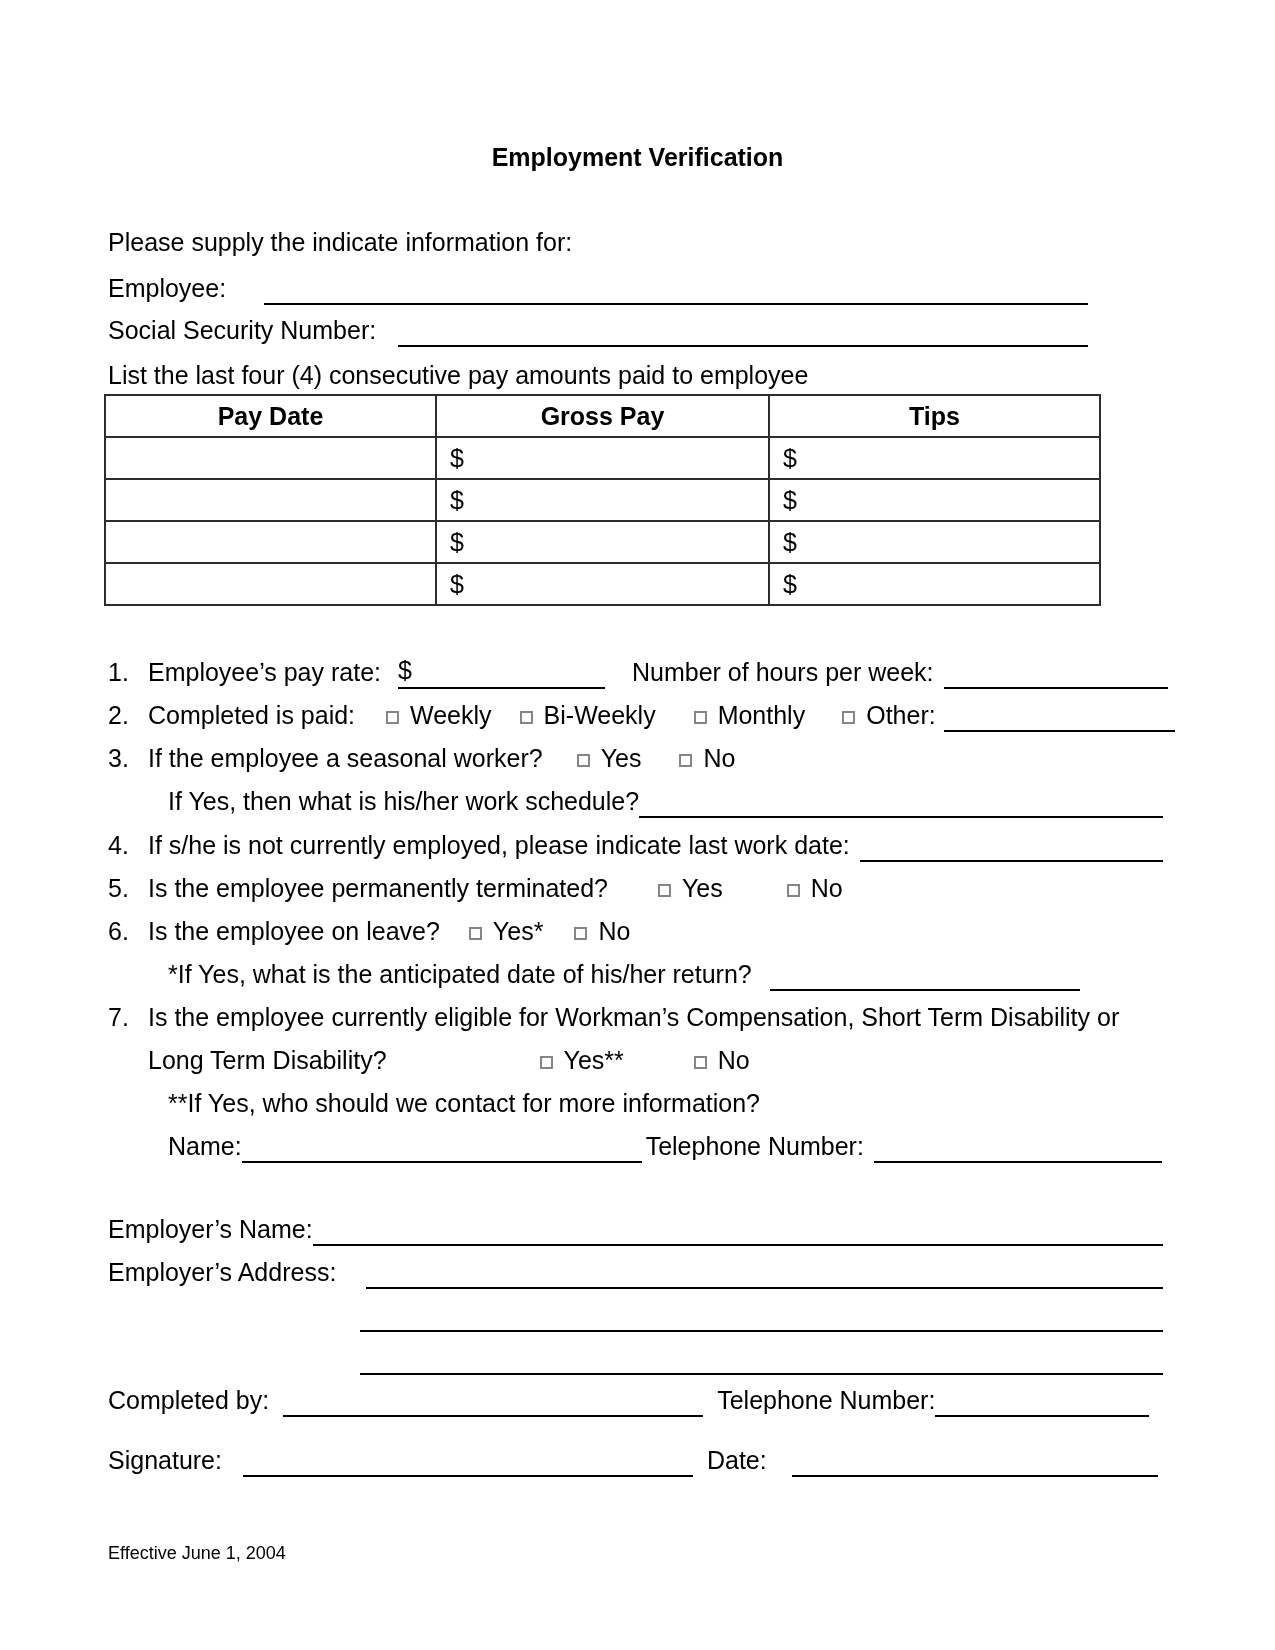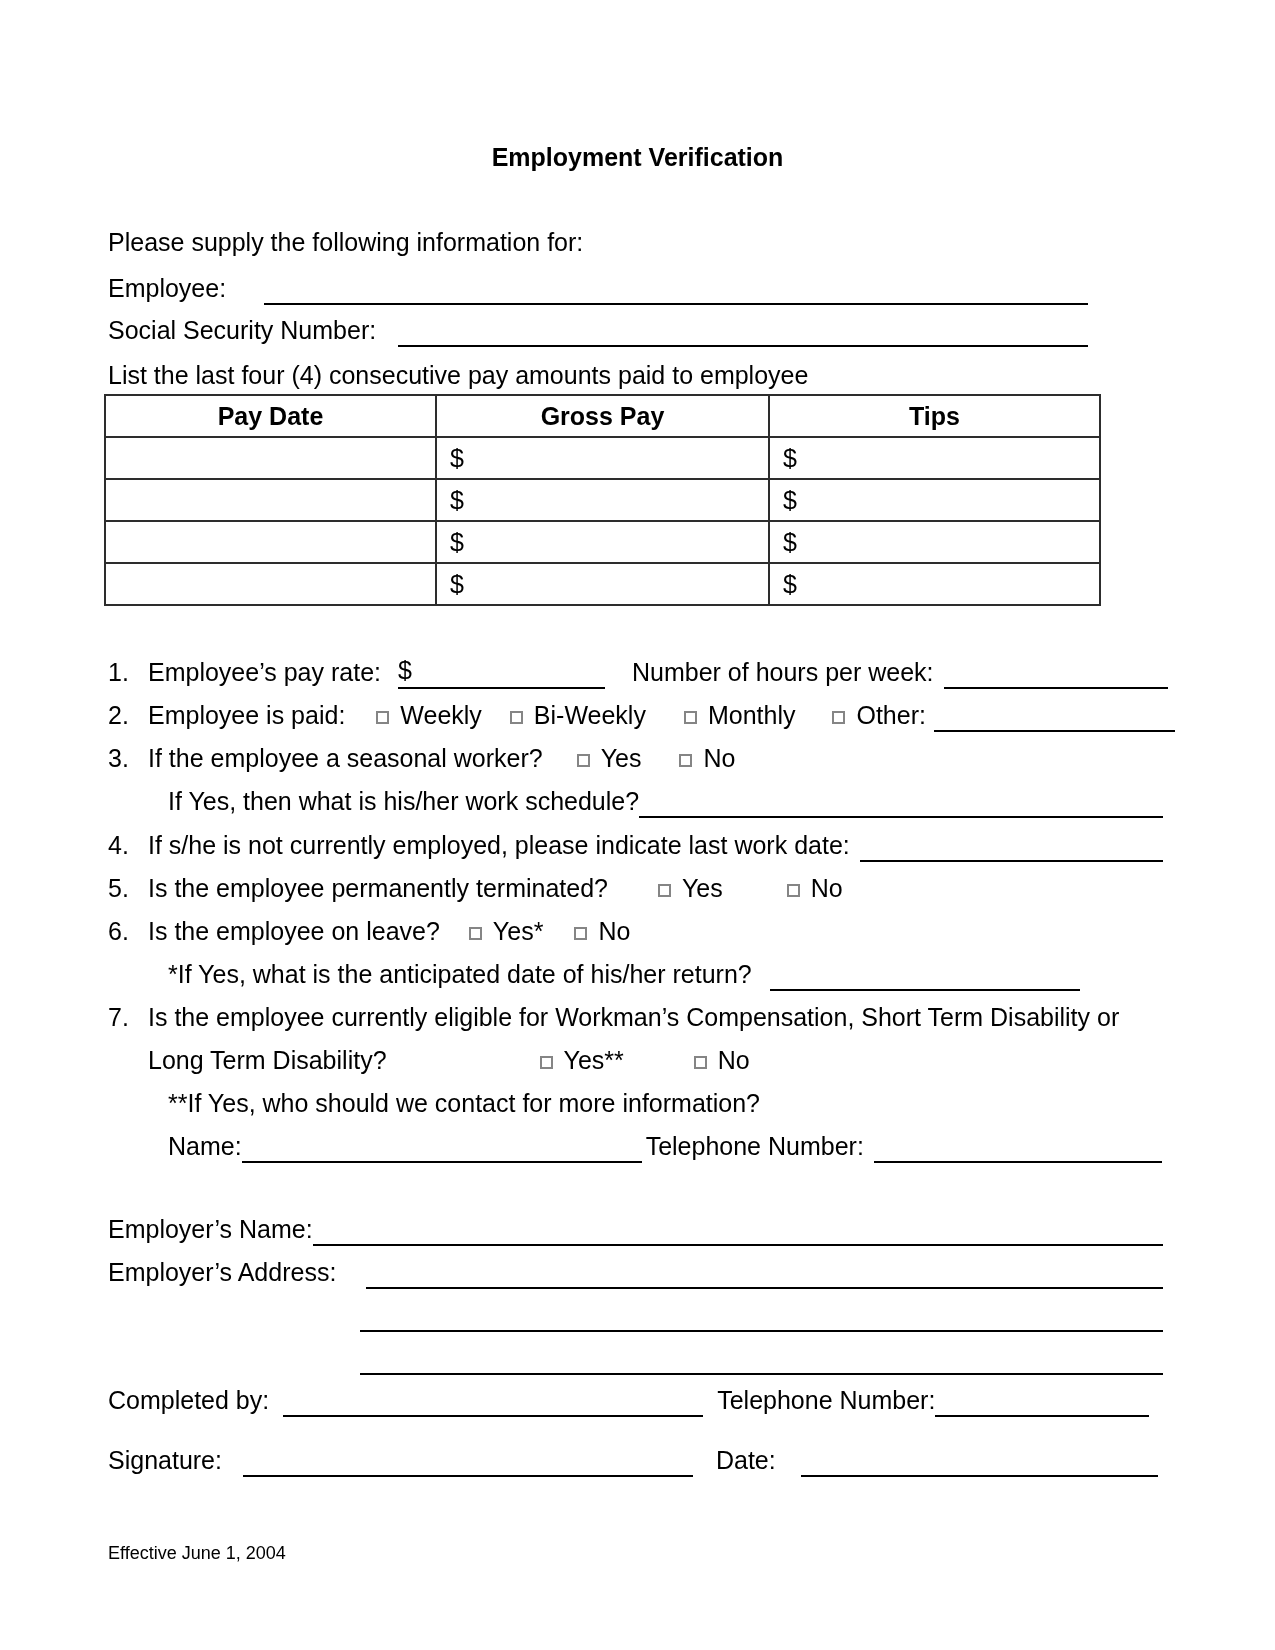--- a/index.html
+++ b/index.html
@@ -79,21 +79,21 @@
   }
 </style>
 </head>
 <body>
 
 <div class="page">
 
   <div class="title">Employment Verification</div>
 
   <div class="r" style="top:225px">
-    <span class="lbl">Please supply the following information for:</span>
+    <span class="lbl">Please supply the indicate information for:</span>
   </div>
 
   <div class="r" style="top:271px; right:187px">
     <span class="lbl" style="width:156px">Employee:</span>
     <span class="blank grow"></span>
   </div>
 
   <div class="r" style="top:313px; right:187px">
     <span class="lbl" style="width:290px">Social Security Number:</span>
     <span class="blank grow"></span>
@@ -143,21 +143,21 @@
   <div class="r" style="top:655px">
     <span class="num">1.</span>
     <span class="lbl" style="width:250px">Employee’s pay rate:</span>
     <span class="ublock" style="width:207px"><span>$</span></span>
     <span class="lbl" style="margin-left:27px">Number of hours per week:</span>
     <span class="blank grow" style="margin-left:10px"></span>
   </div>
 
   <div class="r" style="top:698px; right:100px">
     <span class="num">2.</span>
-    <span class="lbl">Employee is paid:</span>
+    <span class="lbl">Completed is paid:</span>
     <span class="cb" style="margin-left:31px"></span>
     <span class="lbl">Weekly</span>
     <span class="cb" style="margin-left:28px"></span>
     <span class="lbl">Bi-Weekly</span>
     <span class="cb" style="margin-left:38px"></span>
     <span class="lbl">Monthly</span>
     <span class="cb" style="margin-left:37px"></span>
     <span class="lbl">Other:</span>
     <span class="blank grow" style="margin-left:8px"></span>
   </div>
@@ -241,19 +241,19 @@
 
   <div class="r" style="top:1383px; right:126px">
     <span class="lbl">Completed by:</span>
     <span class="blank" style="width:420px; margin-left:14px"></span>
     <span class="lbl" style="margin-left:14px">Telephone Number:</span>
     <span class="blank grow"></span>
   </div>
   <div class="r" style="top:1443px; right:117px">
     <span class="lbl">Signature:</span>
     <span class="blank" style="width:450px; margin-left:21px"></span>
-    <span class="lbl" style="margin-left:23px">Date:</span>
+    <span class="lbl" style="margin-left:14px">Date:</span>
     <span class="blank grow" style="margin-left:25px"></span>
   </div>
 
   <div class="footer">Effective June 1, 2004</div>
 
 </div>
 
 </body></html>

